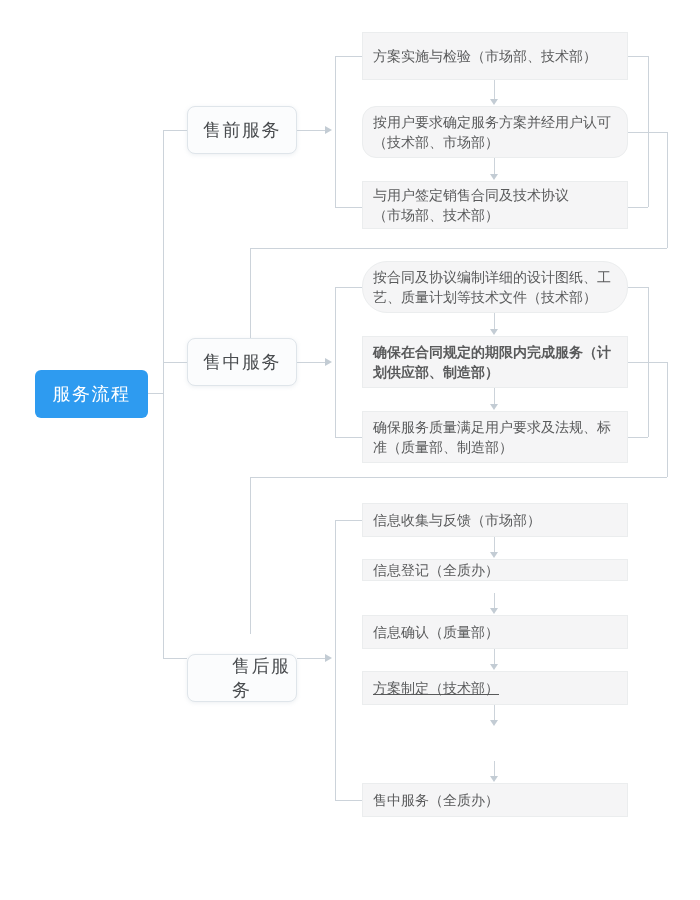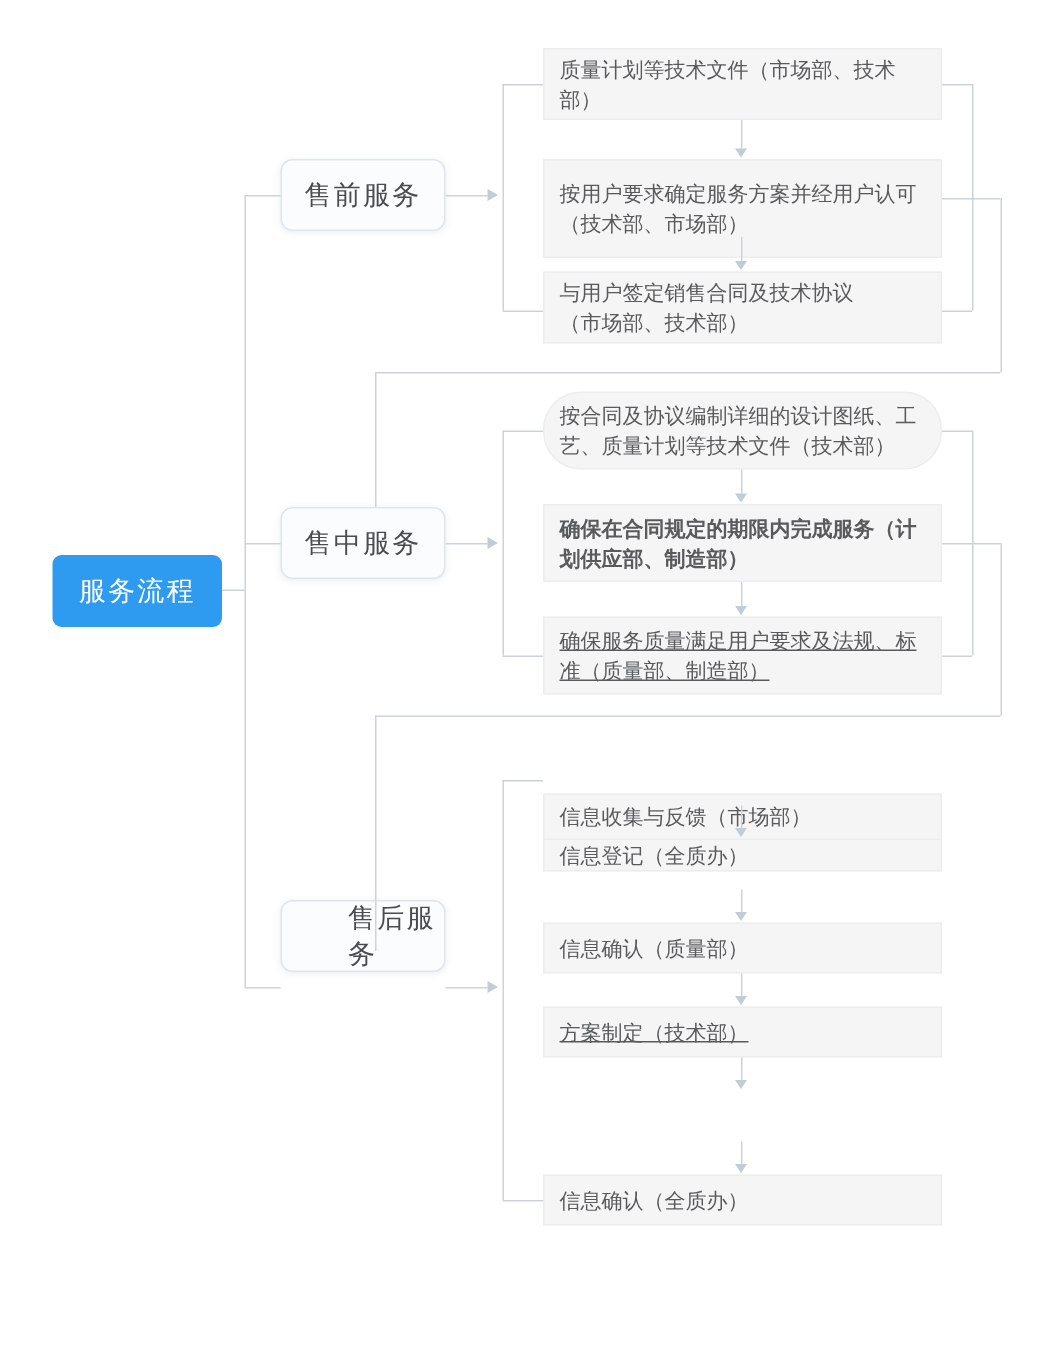--- a/index.html
+++ b/index.html
@@ -46,40 +46,40 @@
 </style>
 </head>
 <body>
 
 <div class="canvas">
 
   <div class="node-root">服务流程</div>
 
   <div class="node-stage" style="top:106px;">售前服务</div>
   <div class="node-stage" style="top:338px;">售中服务</div>
-  <div class="node-stage" style="top:600px;padding-left:44px;">售后服务</div>
+  <div class="node-stage" style="top:654px;padding-left:44px;">售后服务</div>
 
-  <div class="step" style="top:32px;height:48px;">质量计划等技术文件（市场部、技术部）</div>
-  <div class="step" style="top:106px;height:66px;">按用户要求确定服务方案并经用户认可
+  <div class="step" style="top:32px;height:48px;">方案实施与检验（市场部、技术部）</div>
+  <div class="step" style="top:106px;height:52px;border-radius:14px;">按用户要求确定服务方案并经用户认可
 （技术部、市场部）</div>
   <div class="step" style="top:181px;height:48px;">与用户签定销售合同及技术协议
 （市场部、技术部）</div>
 
   <div class="step" style="top:261px;height:52px;border-radius:25px;">按合同及协议编制详细的设计图纸、工
 艺、质量计划等技术文件（技术部）</div>
   <div class="step" style="top:336px;height:52px;font-weight:bold;">确保在合同规定的期限内完成服务（计
 划供应部、制造部）</div>
-  <div class="step" style="top:411px;height:52px;text-decoration:underline;">确保服务质量满足用户要求及法规、标
+  <div class="step" style="top:411px;height:52px;">确保服务质量满足用户要求及法规、标
 准（质量部、制造部）</div>
 
-  <div class="step" style="top:529px;height:34px;font-family:Liberation Mono, monospace;">信息收集与反馈（市场部）</div>
+  <div class="step" style="top:503px;height:34px;">信息收集与反馈（市场部）</div>
   <div class="step" style="top:559px;height:22px;">信息登记（全质办）</div>
   <div class="step" style="top:615px;height:34px;">信息确认（质量部）</div>
   <div class="step" style="top:671px;height:34px;text-decoration:underline;">方案制定（技术部）</div>
-  <div class="step" style="top:783px;height:34px;">信息确认（全质办）</div>
+  <div class="step" style="top:783px;height:34px;">售中服务（全质办）</div>
 
   <div class="hline" style="top:393px;left:148px;width:15px;"></div>
   <div class="vline" style="left:163px;top:130px;height:528px;"></div>
   <div class="hline" style="top:130px;left:163px;width:24px;"></div>
   <div class="hline" style="top:362px;left:163px;width:24px;"></div>
   <div class="hline" style="top:658px;left:163px;width:24px;"></div>
 
   <div class="arrow-right" style="top:130px;left:297px;width:28px;"></div>
   <div class="arrow-right" style="top:362px;left:297px;width:28px;"></div>
   <div class="arrow-right" style="top:658px;left:297px;width:28px;"></div>

